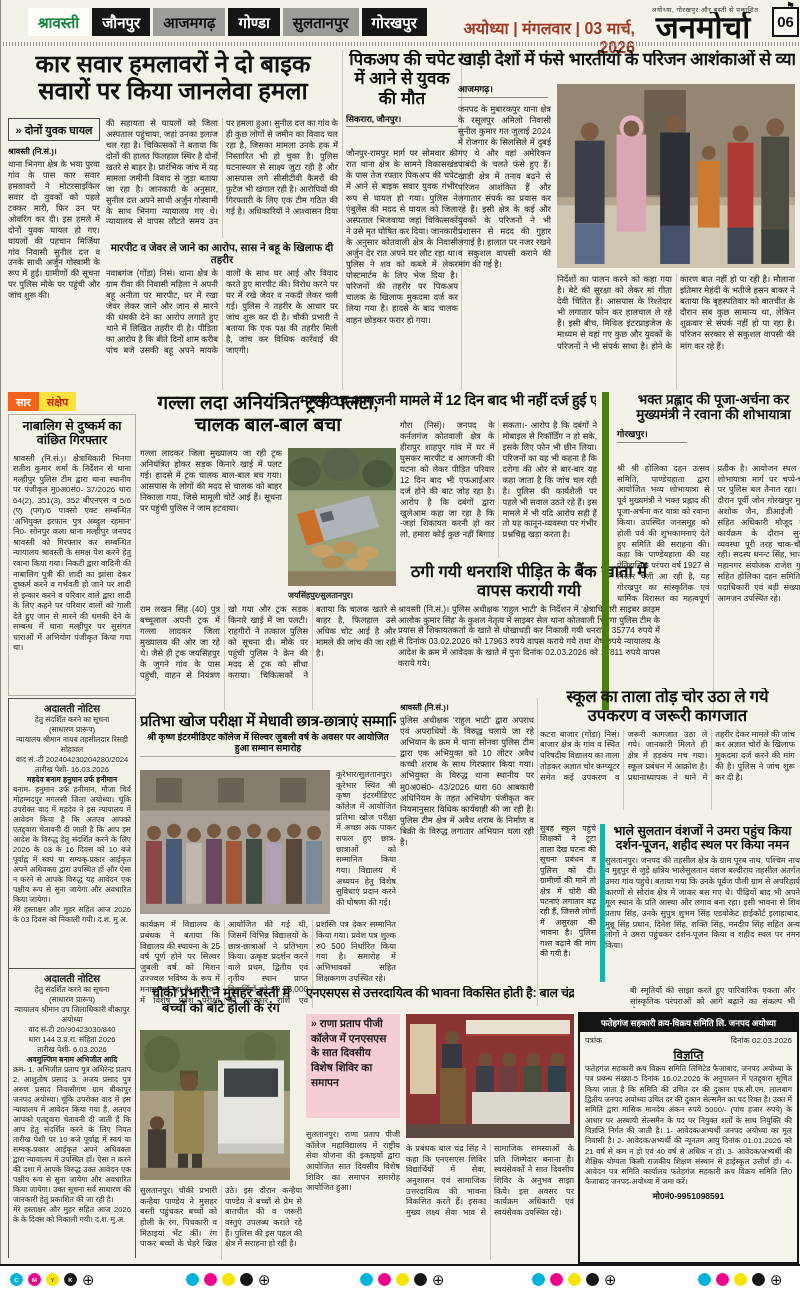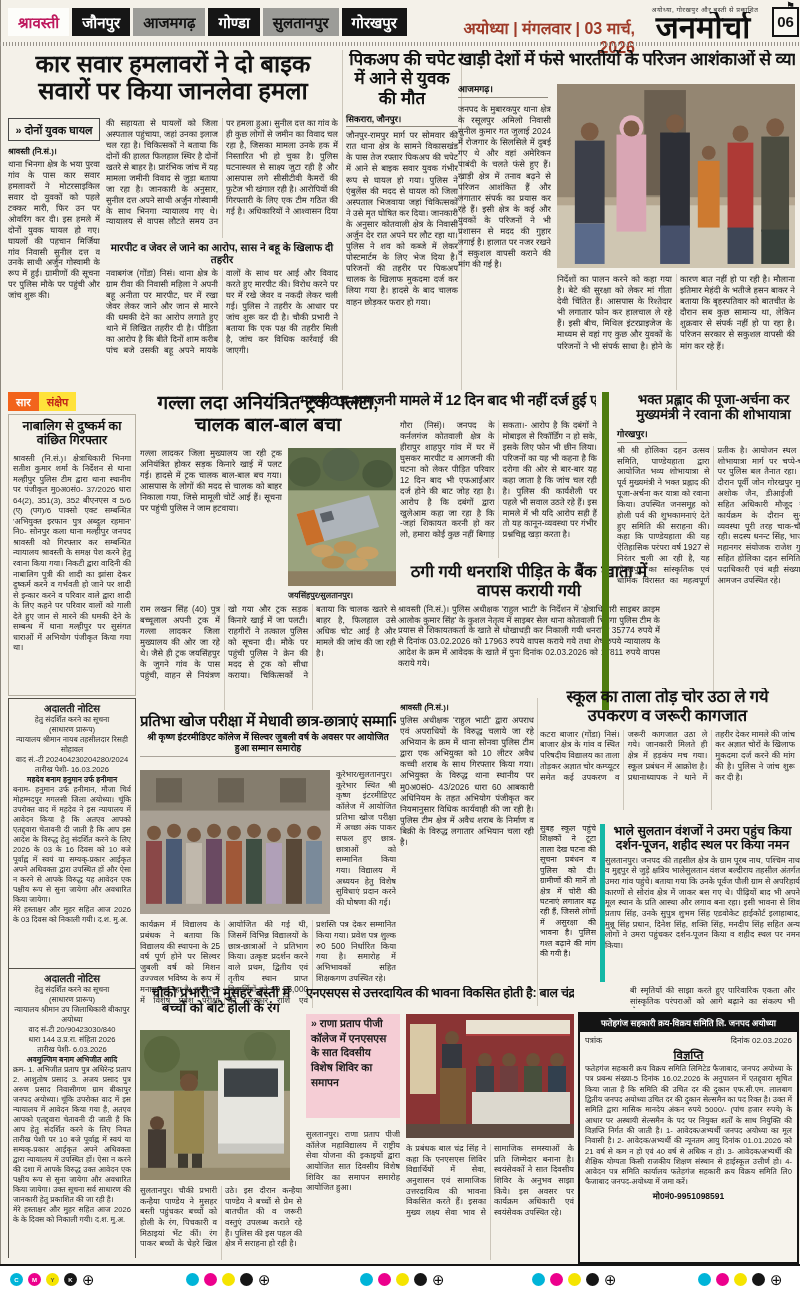--- a/index.html
+++ b/index.html
@@ -5,23 +5,23 @@
   html,body{margin:0;padding:0;background:#ffffff;}
   .page{position:relative;width:800px;height:1295px;background:#f4f1e9;overflow:hidden;
         font-family:"Liberation Sans","DejaVu Sans",sans-serif;}
   .abs{position:absolute;overflow:hidden;}
   .hl{font-weight:700;text-align:center;color:#131313;line-height:1.14;}
   .bd{font-size:8.5px;line-height:1.32;text-align:justify;color:#1f1f1f;}
   .c2{column-count:2;column-gap:8px;column-rule:1px solid #ccc6ba;}
   .c3{column-count:3;column-gap:8px;column-rule:1px solid #ccc6ba;}
   .nowrap{white-space:nowrap;}
   .dl{font-weight:700;font-size:9px;color:#111;}
-  .rule{border-bottom:1px solid #8e887c;padding-bottom:2px;margin-bottom:3px;}
+  .rule{border-bottom:1px solid #8e887c;padding-bottom:2px;margin-bottom:21px;}
   .tab{display:inline-block;padding:4px 10px;font-size:15px;font-weight:700;margin-right:3px;}
-  .tw{background:#fdfdfa;color:#be185d;}
+  .tw{background:#fdfdfa;color:#15803d;margin-left:20px;}
   .tb{background:#161616;color:#fff;}
   .tg{background:#9c9c98;color:#121212;}
   .dateline-top{color:#9e3a28;font-weight:700;font-size:16px;text-align:right;}
   .tagline{font-size:6.5px;color:#333;text-align:center;letter-spacing:.5px;}
   .brand{font-size:31px;font-weight:800;color:#0e0e0e;text-align:center;line-height:1;}
   .pagebox{border:2px solid #141414;background:#f9f7f1;color:#141414;font-weight:800;
            font-size:15px;text-align:center;line-height:26px;}
   .flag{position:absolute;font-size:10px;color:#141414;}
   .hatch{background:repeating-linear-gradient(90deg,#97928a 0 1px,transparent 1px 3px);}
   .subbox{border:1px solid #4a4a4a;font-weight:700;font-size:11px;text-align:center;

